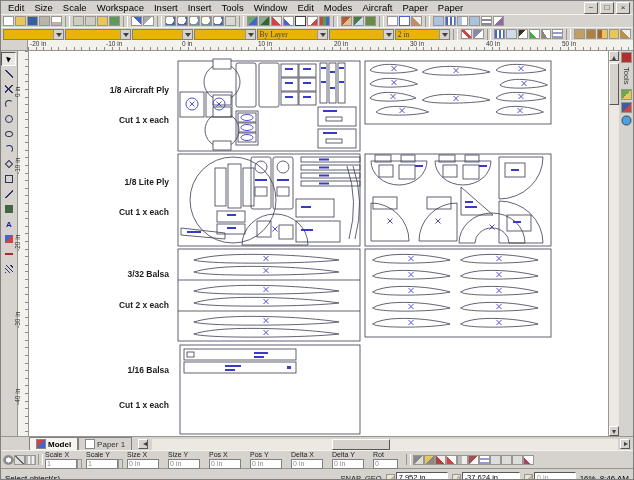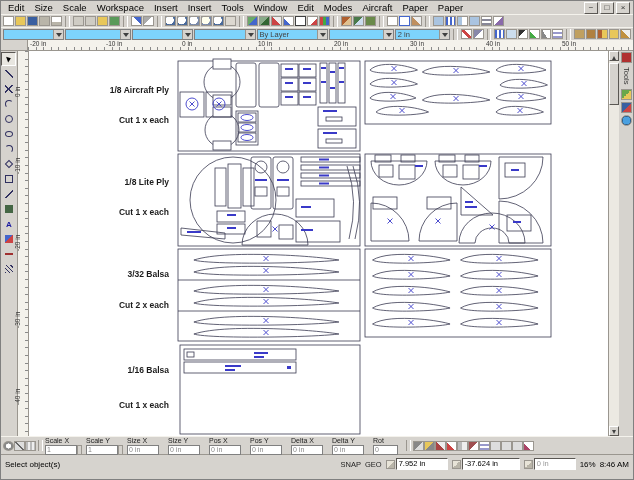--- a/index.html
+++ b/index.html
@@ -8,22 +8,22 @@
   
   .menubar{height:13px;display:flex;align-items:center;padding-left:2px;background:#d6d3ce;}
   .mi{padding:0 5px;font-size:9.5px;line-height:13px;white-space:nowrap;}
   .wctrl{margin-left:auto;display:flex;gap:2px;padding-right:3px;}
   .wcb{width:12px;height:10px;font-size:8px;line-height:9px;text-align:center;color:#333;
        background:#d6d3ce;border:1px solid;border-color:#fff #5a5753 #5a5753 #fff;}
   
   .tb{height:12px;display:flex;align-items:center;gap:1px;padding:0 2px;border-top:1px solid #f4f2ec;}
   .ic{width:11px;height:10px;display:inline-block;border:1px solid #9a968f;box-sizing:border-box;background:#fff;}
   .sep{width:3px;height:11px;border-left:1px solid #9a968f;border-right:1px solid #fff;margin:0 2px;}
-  .cmb{height:11px;background:#7dd3fc;border:1px solid #808080;box-sizing:border-box;display:flex;align-items:center;
-       font-size:7.5px;color:#444;padding-left:2px;position:relative;}
+  .cmb{height:11px;background:#eab308;border:1px solid #808080;box-sizing:border-box;display:flex;align-items:center;
+       font-size:7.5px;color:#444;padding-left:2px;position:relative;font-family:Liberation Serif, serif;}
   .cmb .dd{position:absolute;right:0;top:0;width:9px;height:9px;background:#d6d3ce;border-left:1px solid #9a968f;}
   .cmb .dd:after{content:"";position:absolute;left:2px;top:3px;border:3px solid transparent;border-top:4px solid #404040;}
   
   .hruler{height:10px;display:flex;position:relative;background:#f4f2ec;border-bottom:1px solid #9a968f;}
   .hr-corner{width:26px;height:10px;background:#d6d3ce;border-right:1px solid #9a968f;}
   .hr-body{position:relative;flex:1;
     background-image:repeating-linear-gradient(90deg,#8a8a8a 0 1px,transparent 1px 7.6px);
     background-size:100% 3px;background-repeat:no-repeat;background-position:0 100%;}
   .hr-lab{position:absolute;top:0;font-size:6.5px;color:#333;white-space:nowrap;}
   
@@ -518,20 +518,36 @@
 
     <div class="rpal">
       <span class="pic" style="background:#b03030"></span>
       <span class="vtext">Tools</span>
       <span class="pic" style="background:linear-gradient(135deg,#6aa84a 50%,#e8c75a 50%)"></span>
       <span class="pic" style="background:linear-gradient(135deg,#3a5fa0 50%,#cc4444 50%)"></span>
       <span class="pic" style="background:radial-gradient(circle,#4aa0e0 60%,#2a6090 61%);border-radius:50%"></span>
     </div>
   </div>
 
+  <div class="tabrow">
+    <span class="tabspacer"></span>
+    <span class="tab active">
+      <span class="tabico" style="background:linear-gradient(135deg,#cc4444 50%,#4466cc 50%)"></span>
+      <span>Model</span>
+    </span>
+    <span class="tab">
+      <span class="tabico"></span>
+      <span>Paper 1</span>
+    </span>
+    <span class="sbtn lf" style="margin:0 2px 1px 6px"></span>
+    <div class="hscroll">
+      <span class="hthumb"></span>
+    </div>
+    <span class="sbtn rt" style="margin:0 3px 1px 0"></span>
+  </div>
 
   <div class="editbar">
     <i class="ic" style="background:radial-gradient(circle,#fff 40%,#888 45%);border-radius:50%"></i>
     <i class="ic" style="background:linear-gradient(45deg,#ddd 42%,#666 42% 58%,#ddd 58%)"></i>
     <i class="ic" style="background:repeating-linear-gradient(90deg,#bbb 0 2px,#eee 2px 4px)"></i>
     <span class="sep"></span>
 
     <span class="fld">
         <span class="flbl">Scale X</span>
         <span class="frow">

